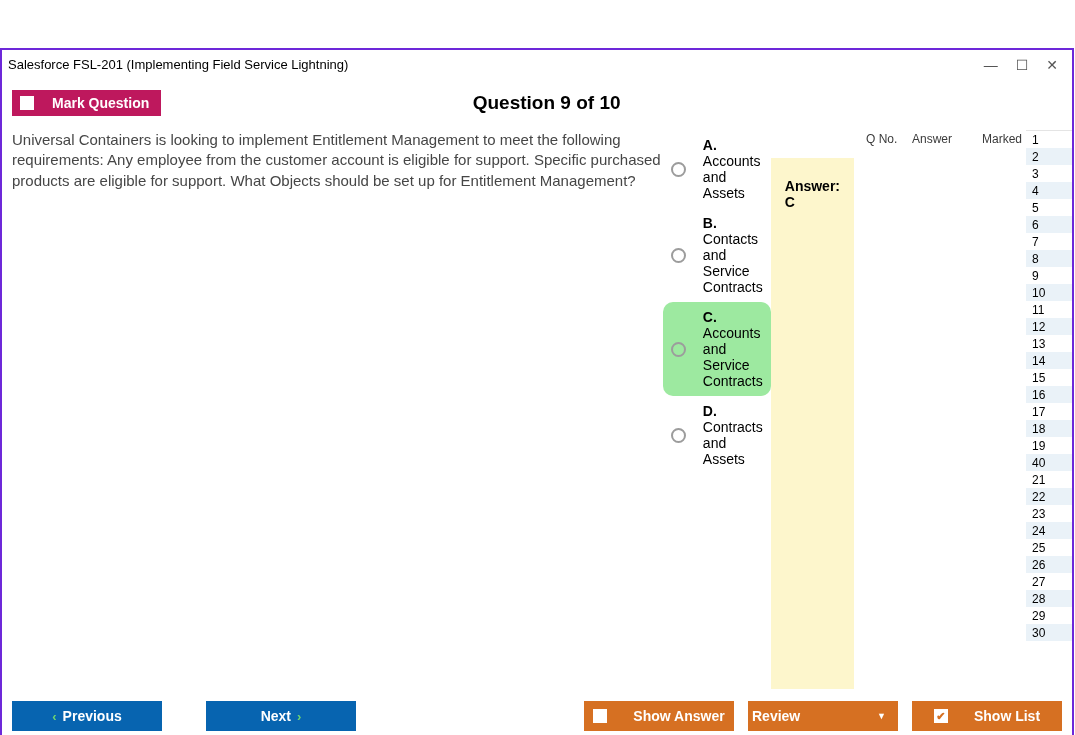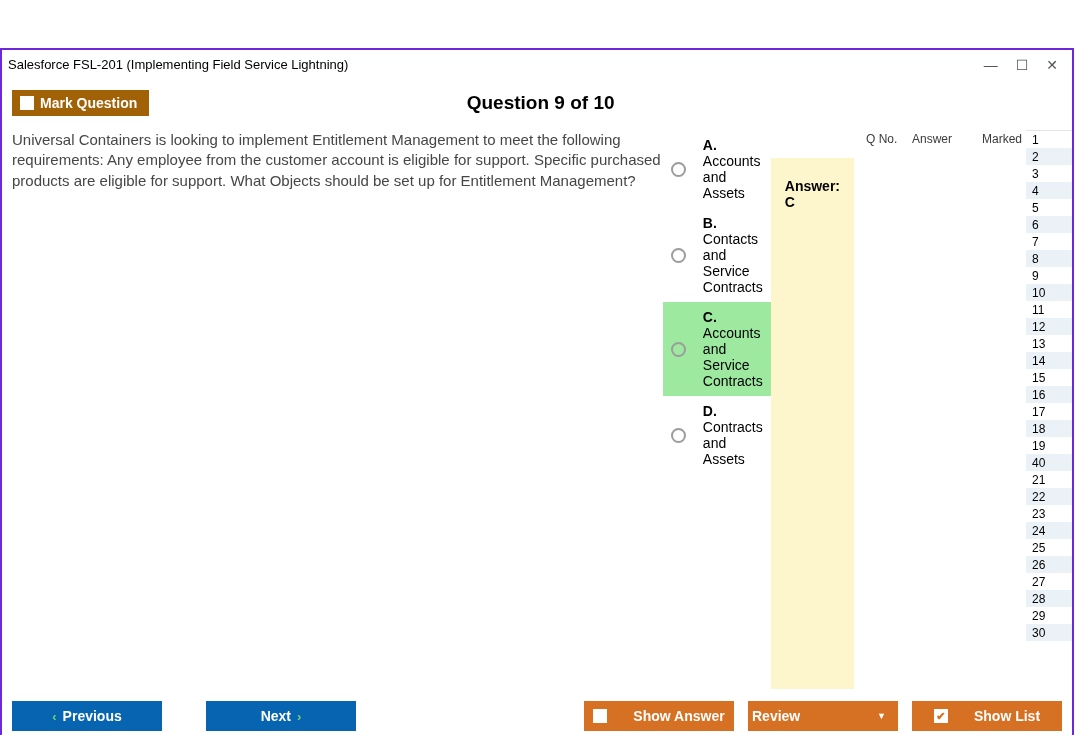--- a/index.html
+++ b/index.html
@@ -3,28 +3,28 @@
 <meta charset="utf-8">
 <style>
 * { box-sizing: border-box; margin: 0; padding: 0; }
 body { font-family: "Segoe UI", Arial, sans-serif; font-size: 13px; background: #fff; }
 .window { width: 1074px; height: 735px; border: 2px solid #6d28d9; display: flex; flex-direction: column; position: relative; margin-top: 48px; }
 .titlebar { height: 30px; display: flex; align-items: center; padding: 0 6px; border-bottom: 1px solid transparent; }
 .titlebar-title { flex: 1; font-size: 13px; color: #000; }
 .titlebar-ctrls { display: flex; gap: 18px; padding-right: 8px; color: #555; }
 .titlebar-ctrls span { cursor: default; font-size: 14px; }
 .topbar { display: flex; align-items: center; padding: 10px 10px 14px 10px; }
-.mark-btn { background: #a16207; color: #fff; border: none; padding: 5px 12px 5px 8px; font-size: 14px; font-weight: bold; display: flex; align-items: center; gap: 6px; cursor: pointer; }
+.mark-btn { background: #be185d; color: #fff; border: none; padding: 5px 12px 5px 8px; font-size: 14px; font-weight: bold; display: flex; align-items: center; gap: 18px; cursor: pointer; }
 .mark-btn .box { width: 14px; height: 14px; background: #fff; display: inline-block; }
 .qtitle { flex: 1; text-align: center; font-size: 19px; font-weight: bold; color: #000; margin-left: -130px; }
 .body { flex: 1; display: flex; overflow: hidden; padding: 0 0 0 10px; }
 .main { flex: 1; display: flex; padding-right: 8px; }
 .qtext { font-size: 15px; color: #464646; line-height: 1.35; margin-bottom: 14px; }
 .opt { display: flex; align-items: center; gap: 17px; padding: 7px 8px; font-size: 14px; color: #000; }
-.opt.sel { background: #9de9a0; }
+.opt.sel { background: #9de9a0; border-radius: 10px; }
 .radio { width: 15px; height: 15px; border: 2px solid #9c9c9c; border-radius: 50%; flex-shrink: 0; }
 .opt .letter { font-weight: bold; }
 .ansbox { margin-top: 28px; background: #fdf6cc; padding: 20px 14px; font-weight: bold; font-size: 14px; }
 .side { width: 210px; display: flex; flex-direction: row; border-left: 0px solid #ccc; }
 .side-head { display: flex; font-size: 12px; color: #3a3a3a; padding: 2px 4px; }
 .side-head div:nth-child(1){ width: 46px; }
 .side-head div:nth-child(2){ width: 70px; }
 .side-head div:nth-child(3){ flex:1; text-align: center; }
 .side-list { flex: 1; overflow-y: scroll; border-top: 1px solid #e4e4e4; }
 .side-row { display: flex; font-size: 12px; height: 17px; align-items: center; padding-left: 6px; }

